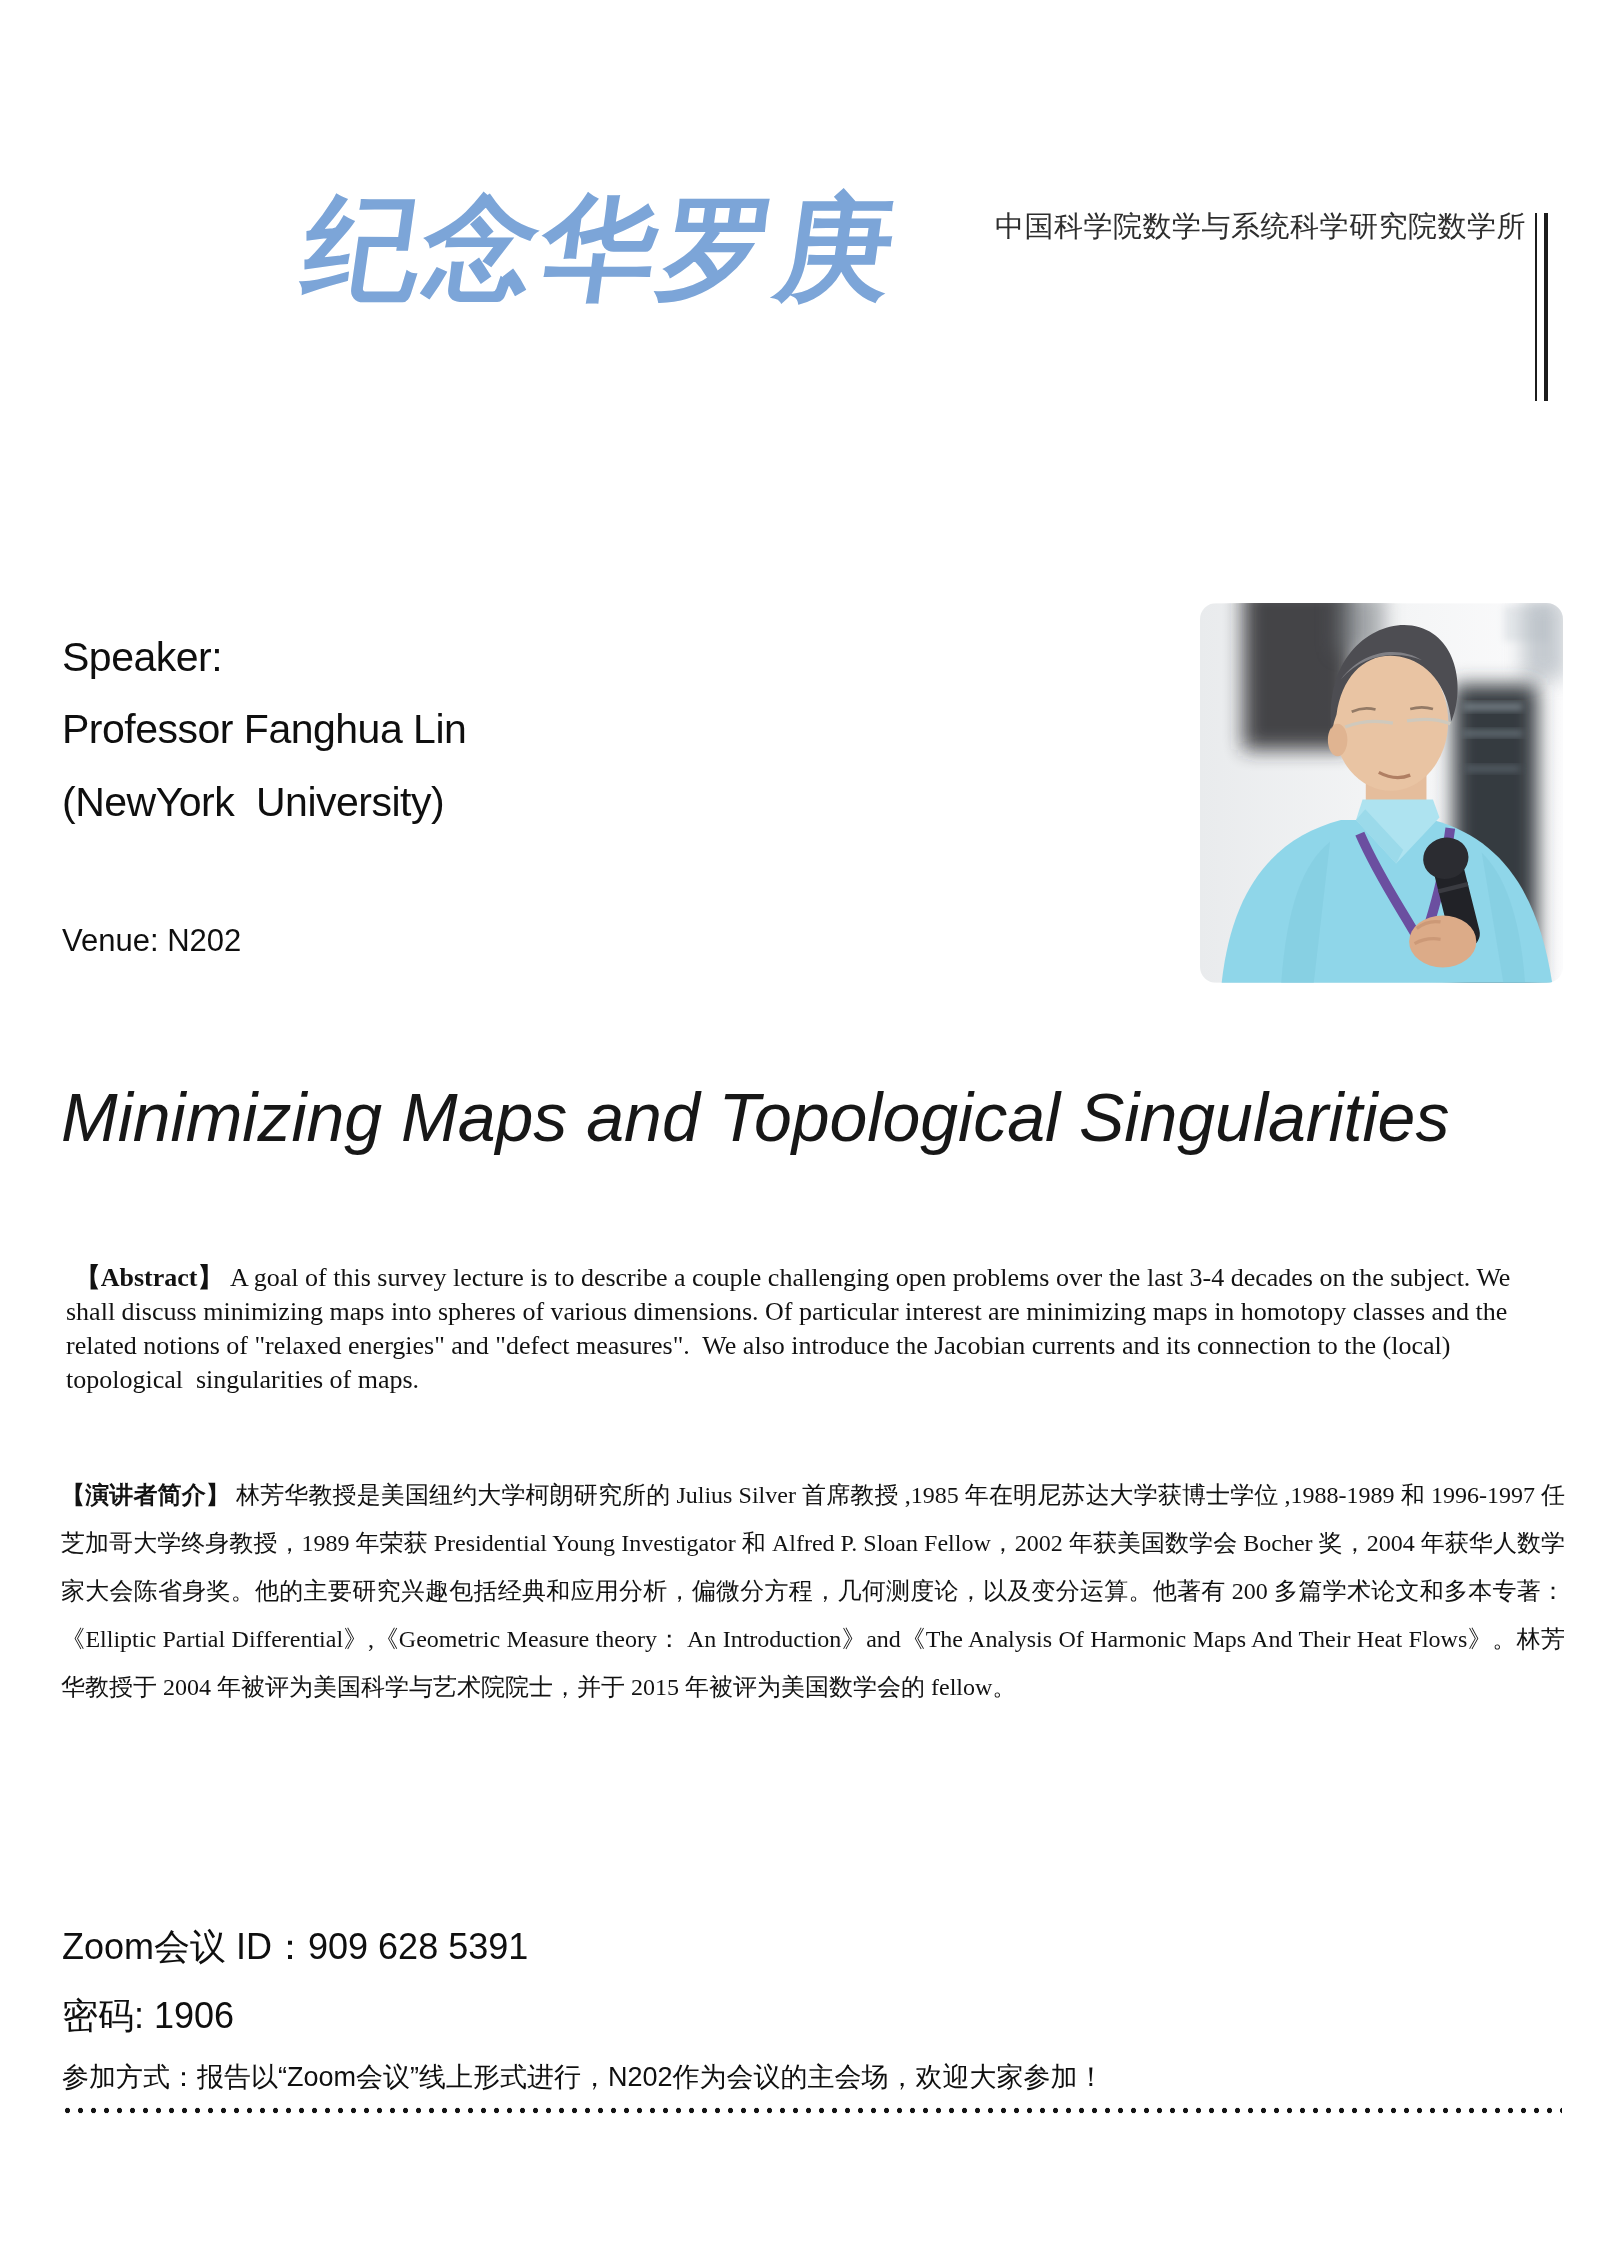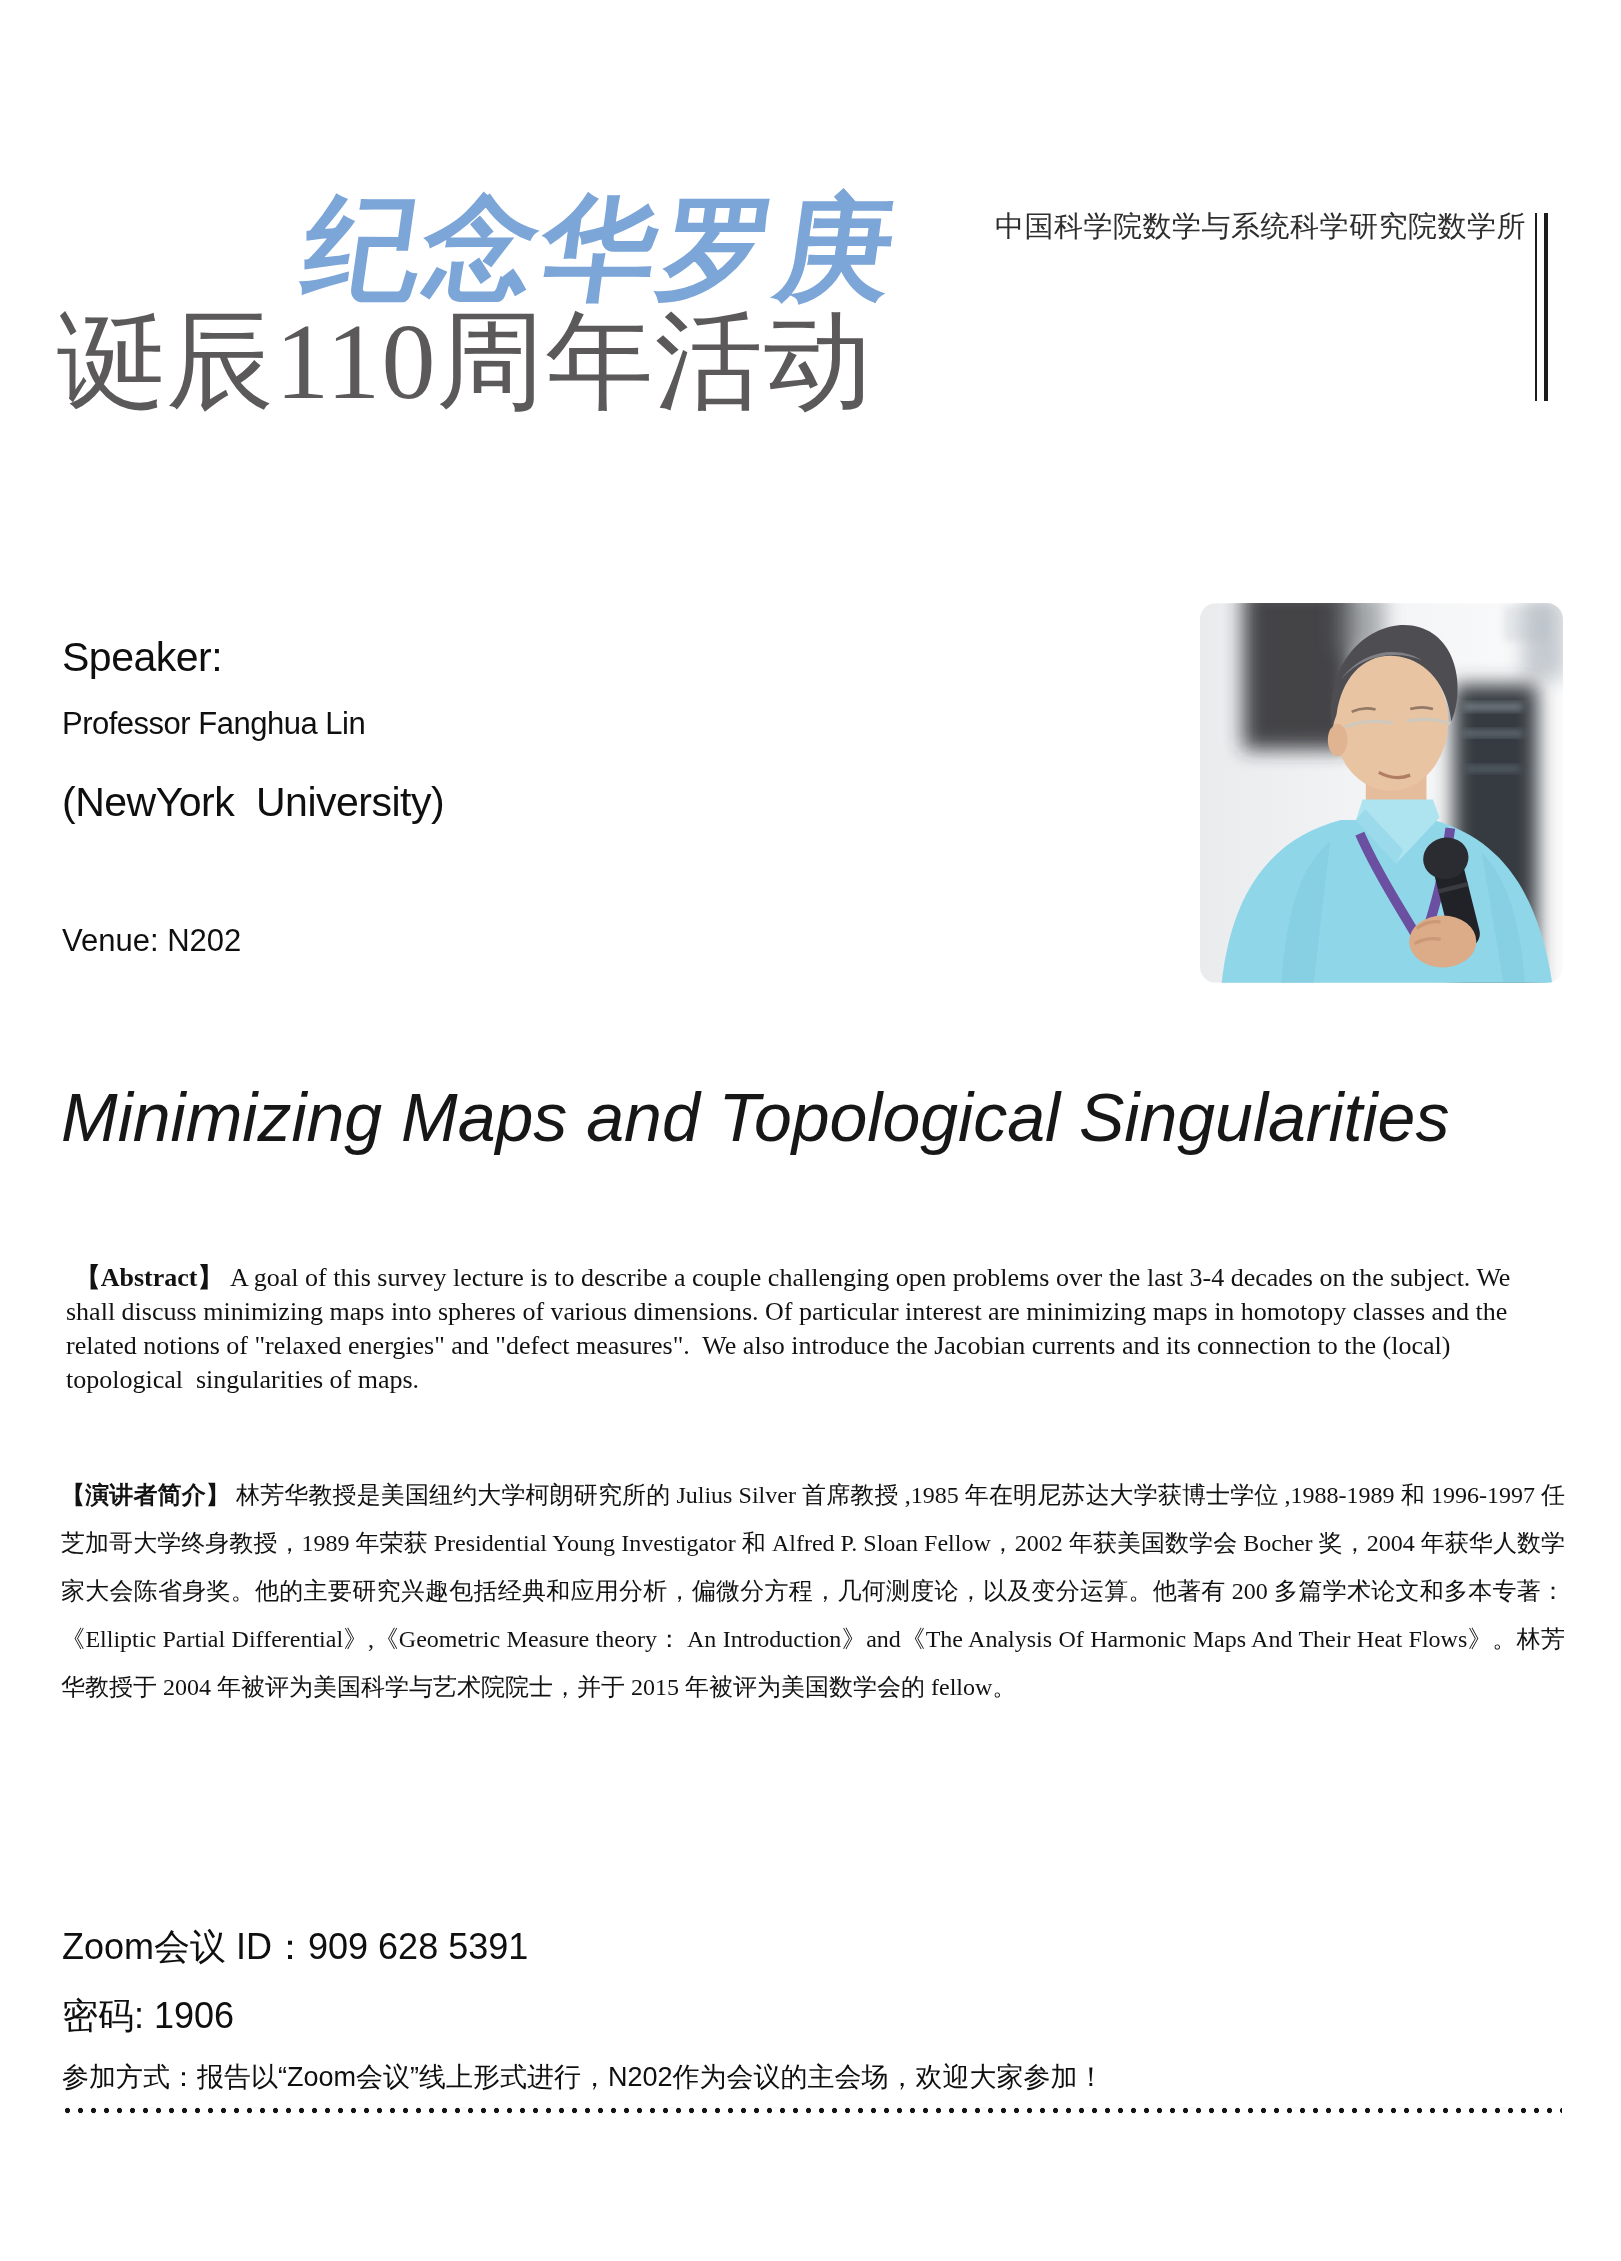--- a/index.html
+++ b/index.html
@@ -33,21 +33,21 @@
     font-size: 29px; line-height: 36px; letter-spacing: 0.5px;
     color: #2e2e2e; white-space: nowrap;
   }
   .vline { position: absolute; top: 213px; height: 188px; background: #1c1c1c; }
   .vline-thin  { left: 1535px; width: 2.2px; }
   .vline-thick { left: 1544px; width: 3.8px; }
 
   
   .sp { position: absolute; left: 62px; white-space: pre; color: #0f0f0f; }
   .sp-label { top: 634px; font-size: 41px; letter-spacing: -0.5px; }
-  .sp-name  { top: 706px; font-size: 31px; letter-spacing: -0.5px; }
+  .sp-name  { top: 706px; font-size: 41px; letter-spacing: -0.5px; }
   .sp-aff   { top: 779px; font-size: 41px; letter-spacing: -0.5px; }
   .sp-time  { top: 874px; font-size: 31px; }
   .sp-venue { top: 923px; font-size: 31px; }
 
   
   .photo {
     position: absolute; left: 1200px; top: 603px;
     width: 363px; height: 380px; border-radius: 16.3px; overflow: hidden;
   }
   .photo svg { display: block; width: 100%; height: 100%; }
@@ -82,21 +82,20 @@
     background-image: radial-gradient(circle 2.7px, #141414 2.3px, rgba(0,0,0,0) 2.7px);
     background-size: 13px 6.5px; background-repeat: repeat-x;
   }
 </style>
 </head>
 <body>
 
 <div class="page">
 
   <div class="hdr-blue">纪念华罗庚</div>
-  <div class="hdr-gray">诞辰110周年活动</div>
 
   <div class="org">
     <div>中国科学院数学与系统科学研究院数学所</div>
   </div>
   <div class="vline vline-thin"></div>
   <div class="vline vline-thick"></div>
 
   <div class="sp sp-label">Speaker:</div>
   <div class="sp sp-name">Professor Fanghua Lin</div>
   <div class="sp sp-aff">(NewYork  University)</div>

